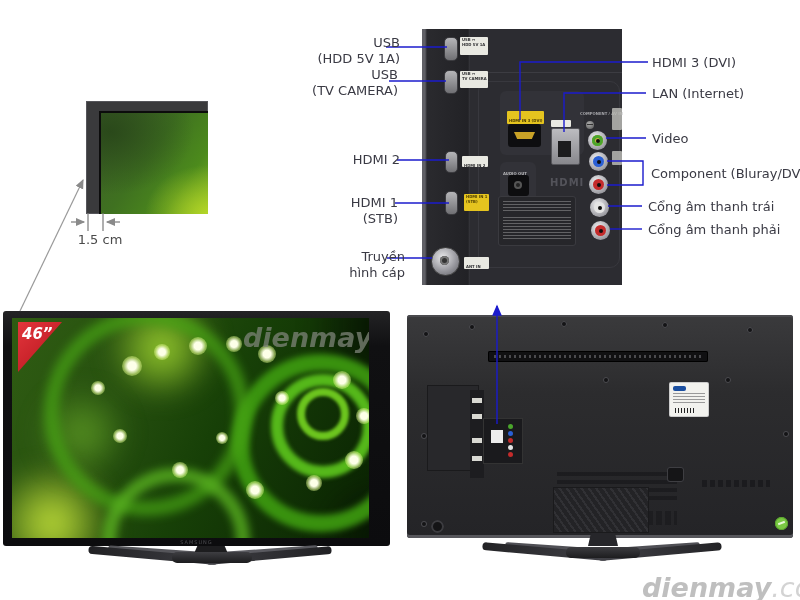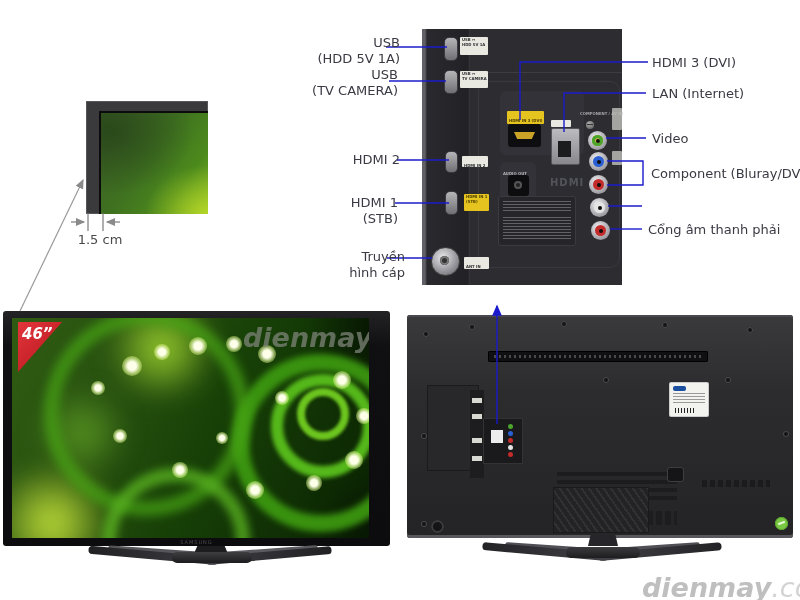--- a/index.html
+++ b/index.html
@@ -183,20 +183,21 @@
   </div>
   <div class="lbl center" style="left:315px;top:249px;width:90px;">
     <div>Truyền</div>
     <div>hình cáp</div>
   </div>
 
   <div class="lbl left" style="left:652px;top:55px;">HDMI 3 (DVI)</div>
   <div class="lbl left" style="left:652px;top:86px;">LAN (Internet)</div>
   <div class="lbl left" style="left:652px;top:131px;">Video</div>
   <div class="lbl left" style="left:651px;top:166px;">Component (Bluray/DVD</div>
+  <div class="lbl left" style="left:648px;top:199px;">Cổng âm thanh trái</div>
   <div class="lbl left" style="left:648px;top:222px;">Cổng âm thanh phải</div>
 
   <div class="abs closeup">
     <div class="cu-strip"></div>
     <div class="cu-seam"></div>
     <div class="cu-panel-line"></div>
 
     <div class="slot" style="left:22px;top:8px;width:12px;height:22px;"></div>
     <div class="sticker" style="left:38px;top:8px;width:24px;height:16px;padding:1px 2px;">
       <span class="tiny"><span>USB ↔</span><br><span>HDD 5V 1A</span></span>

